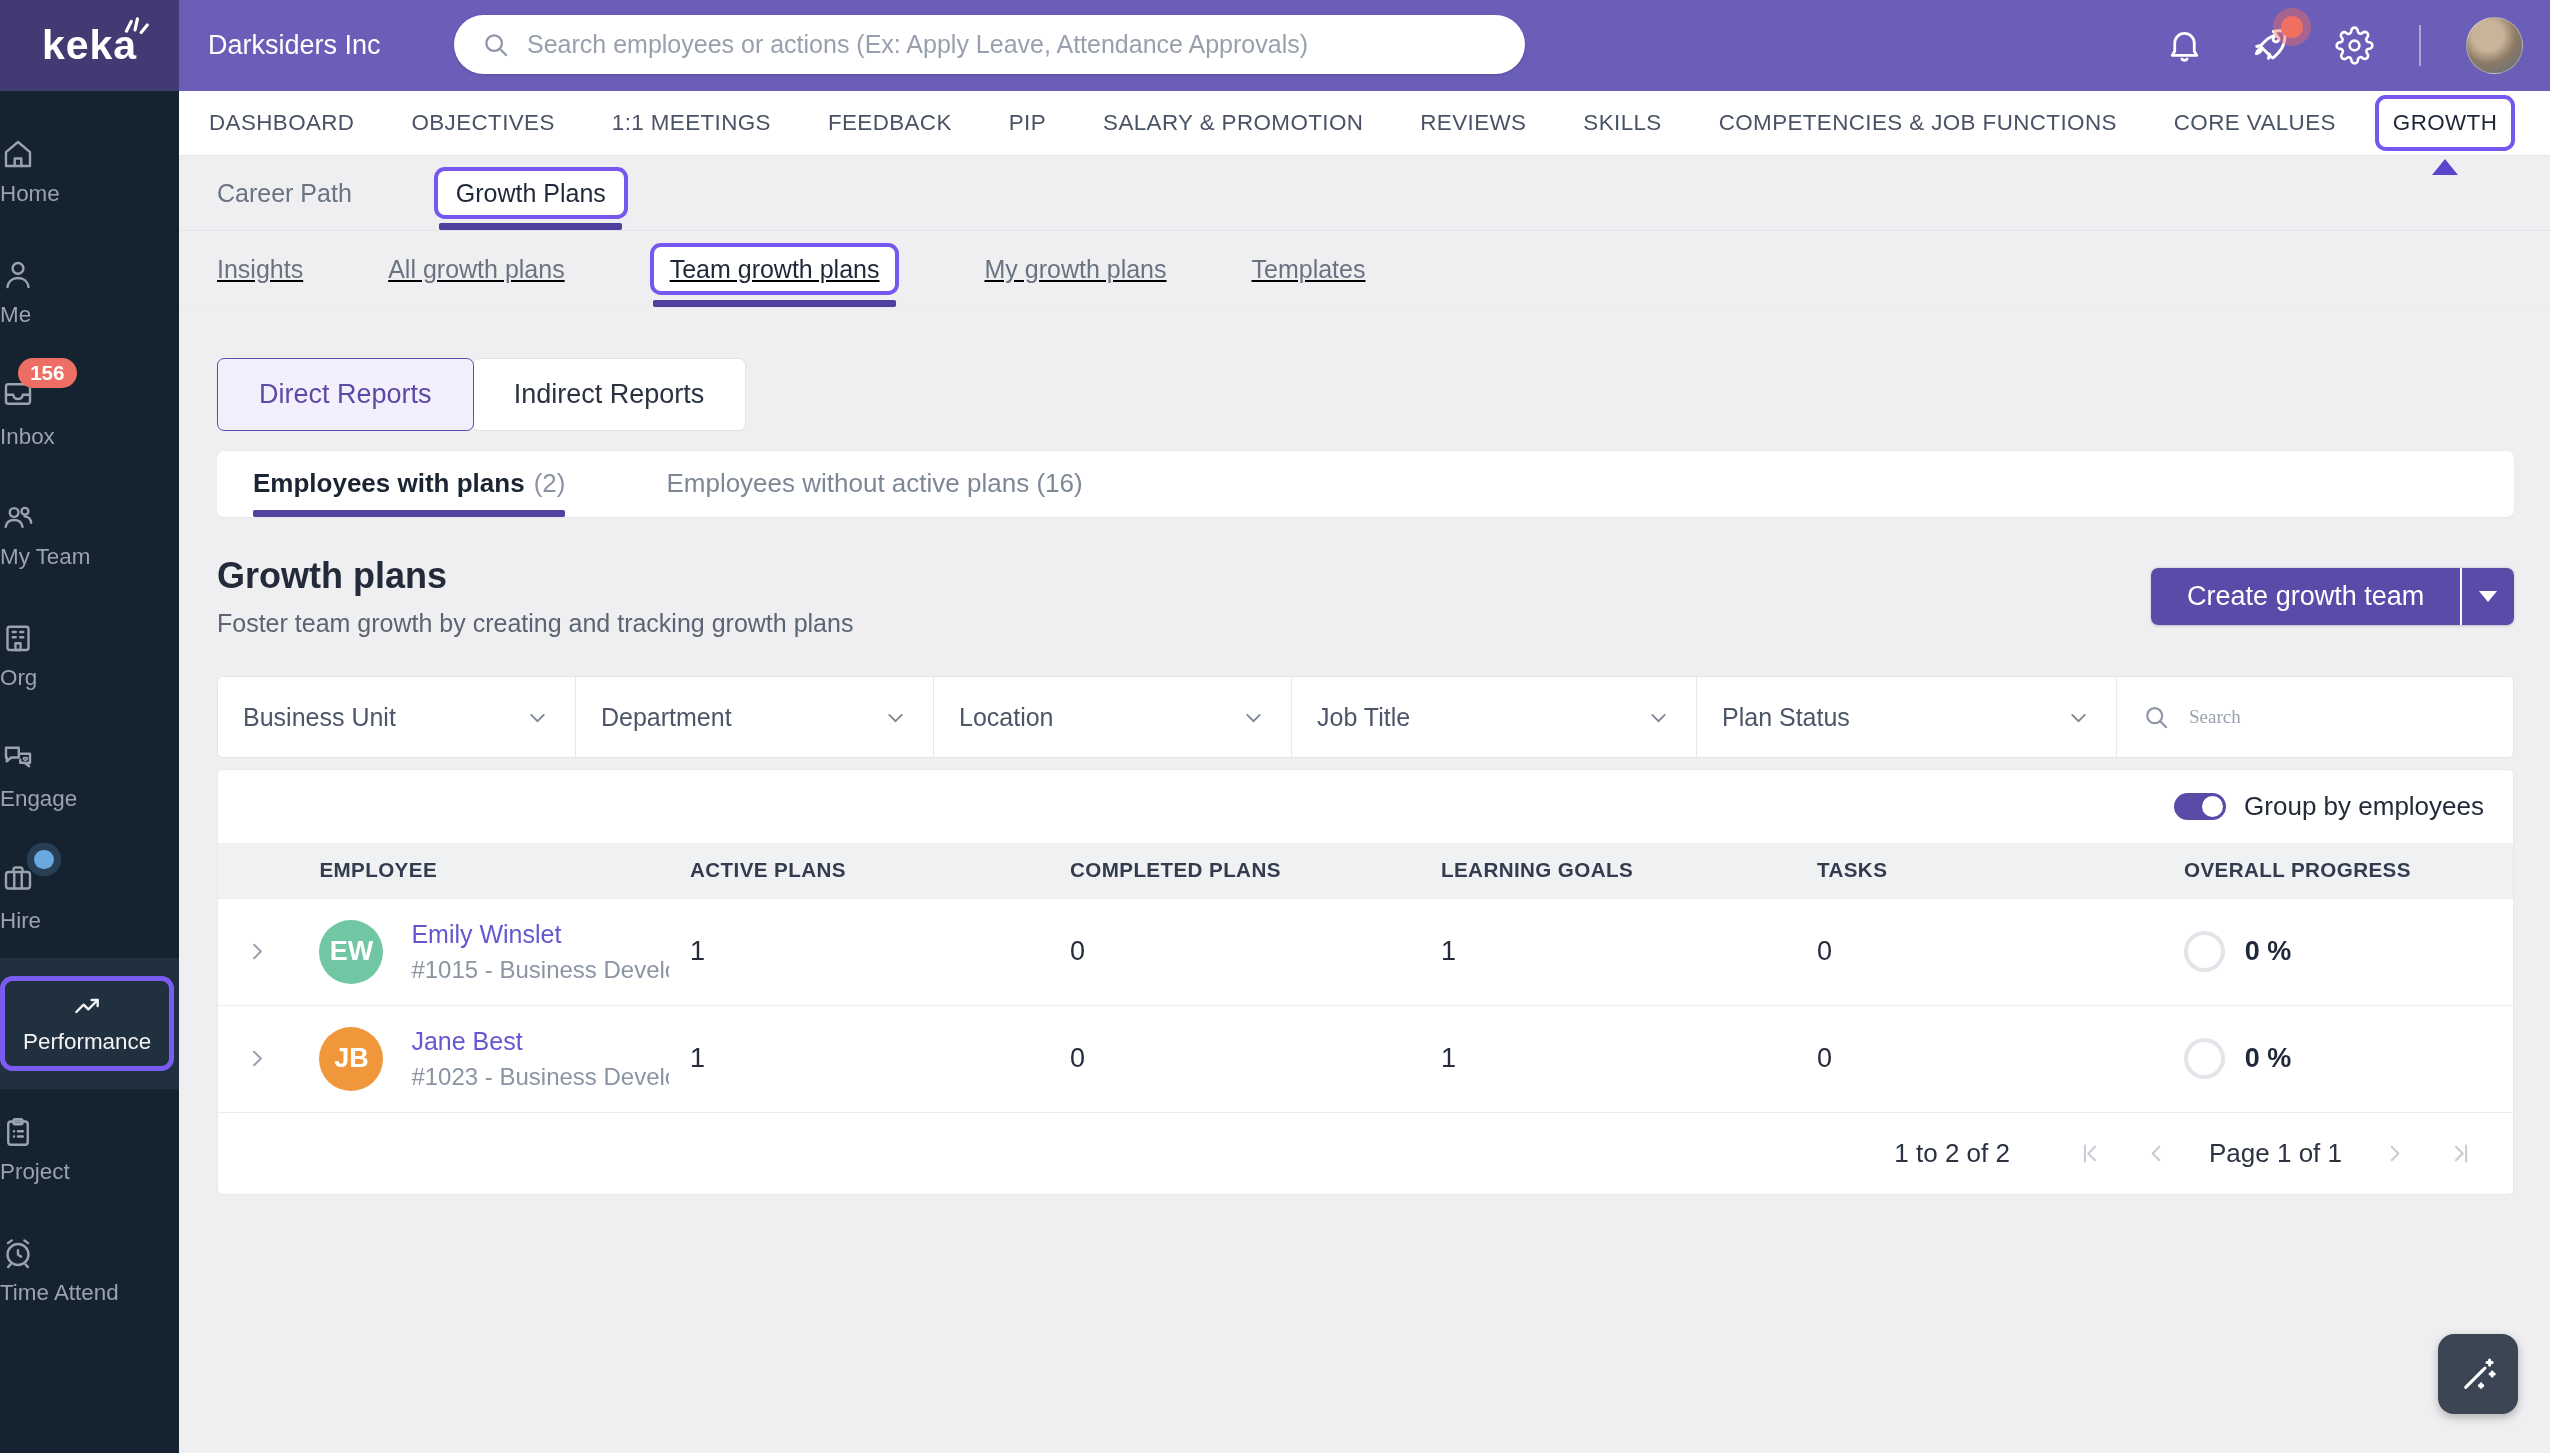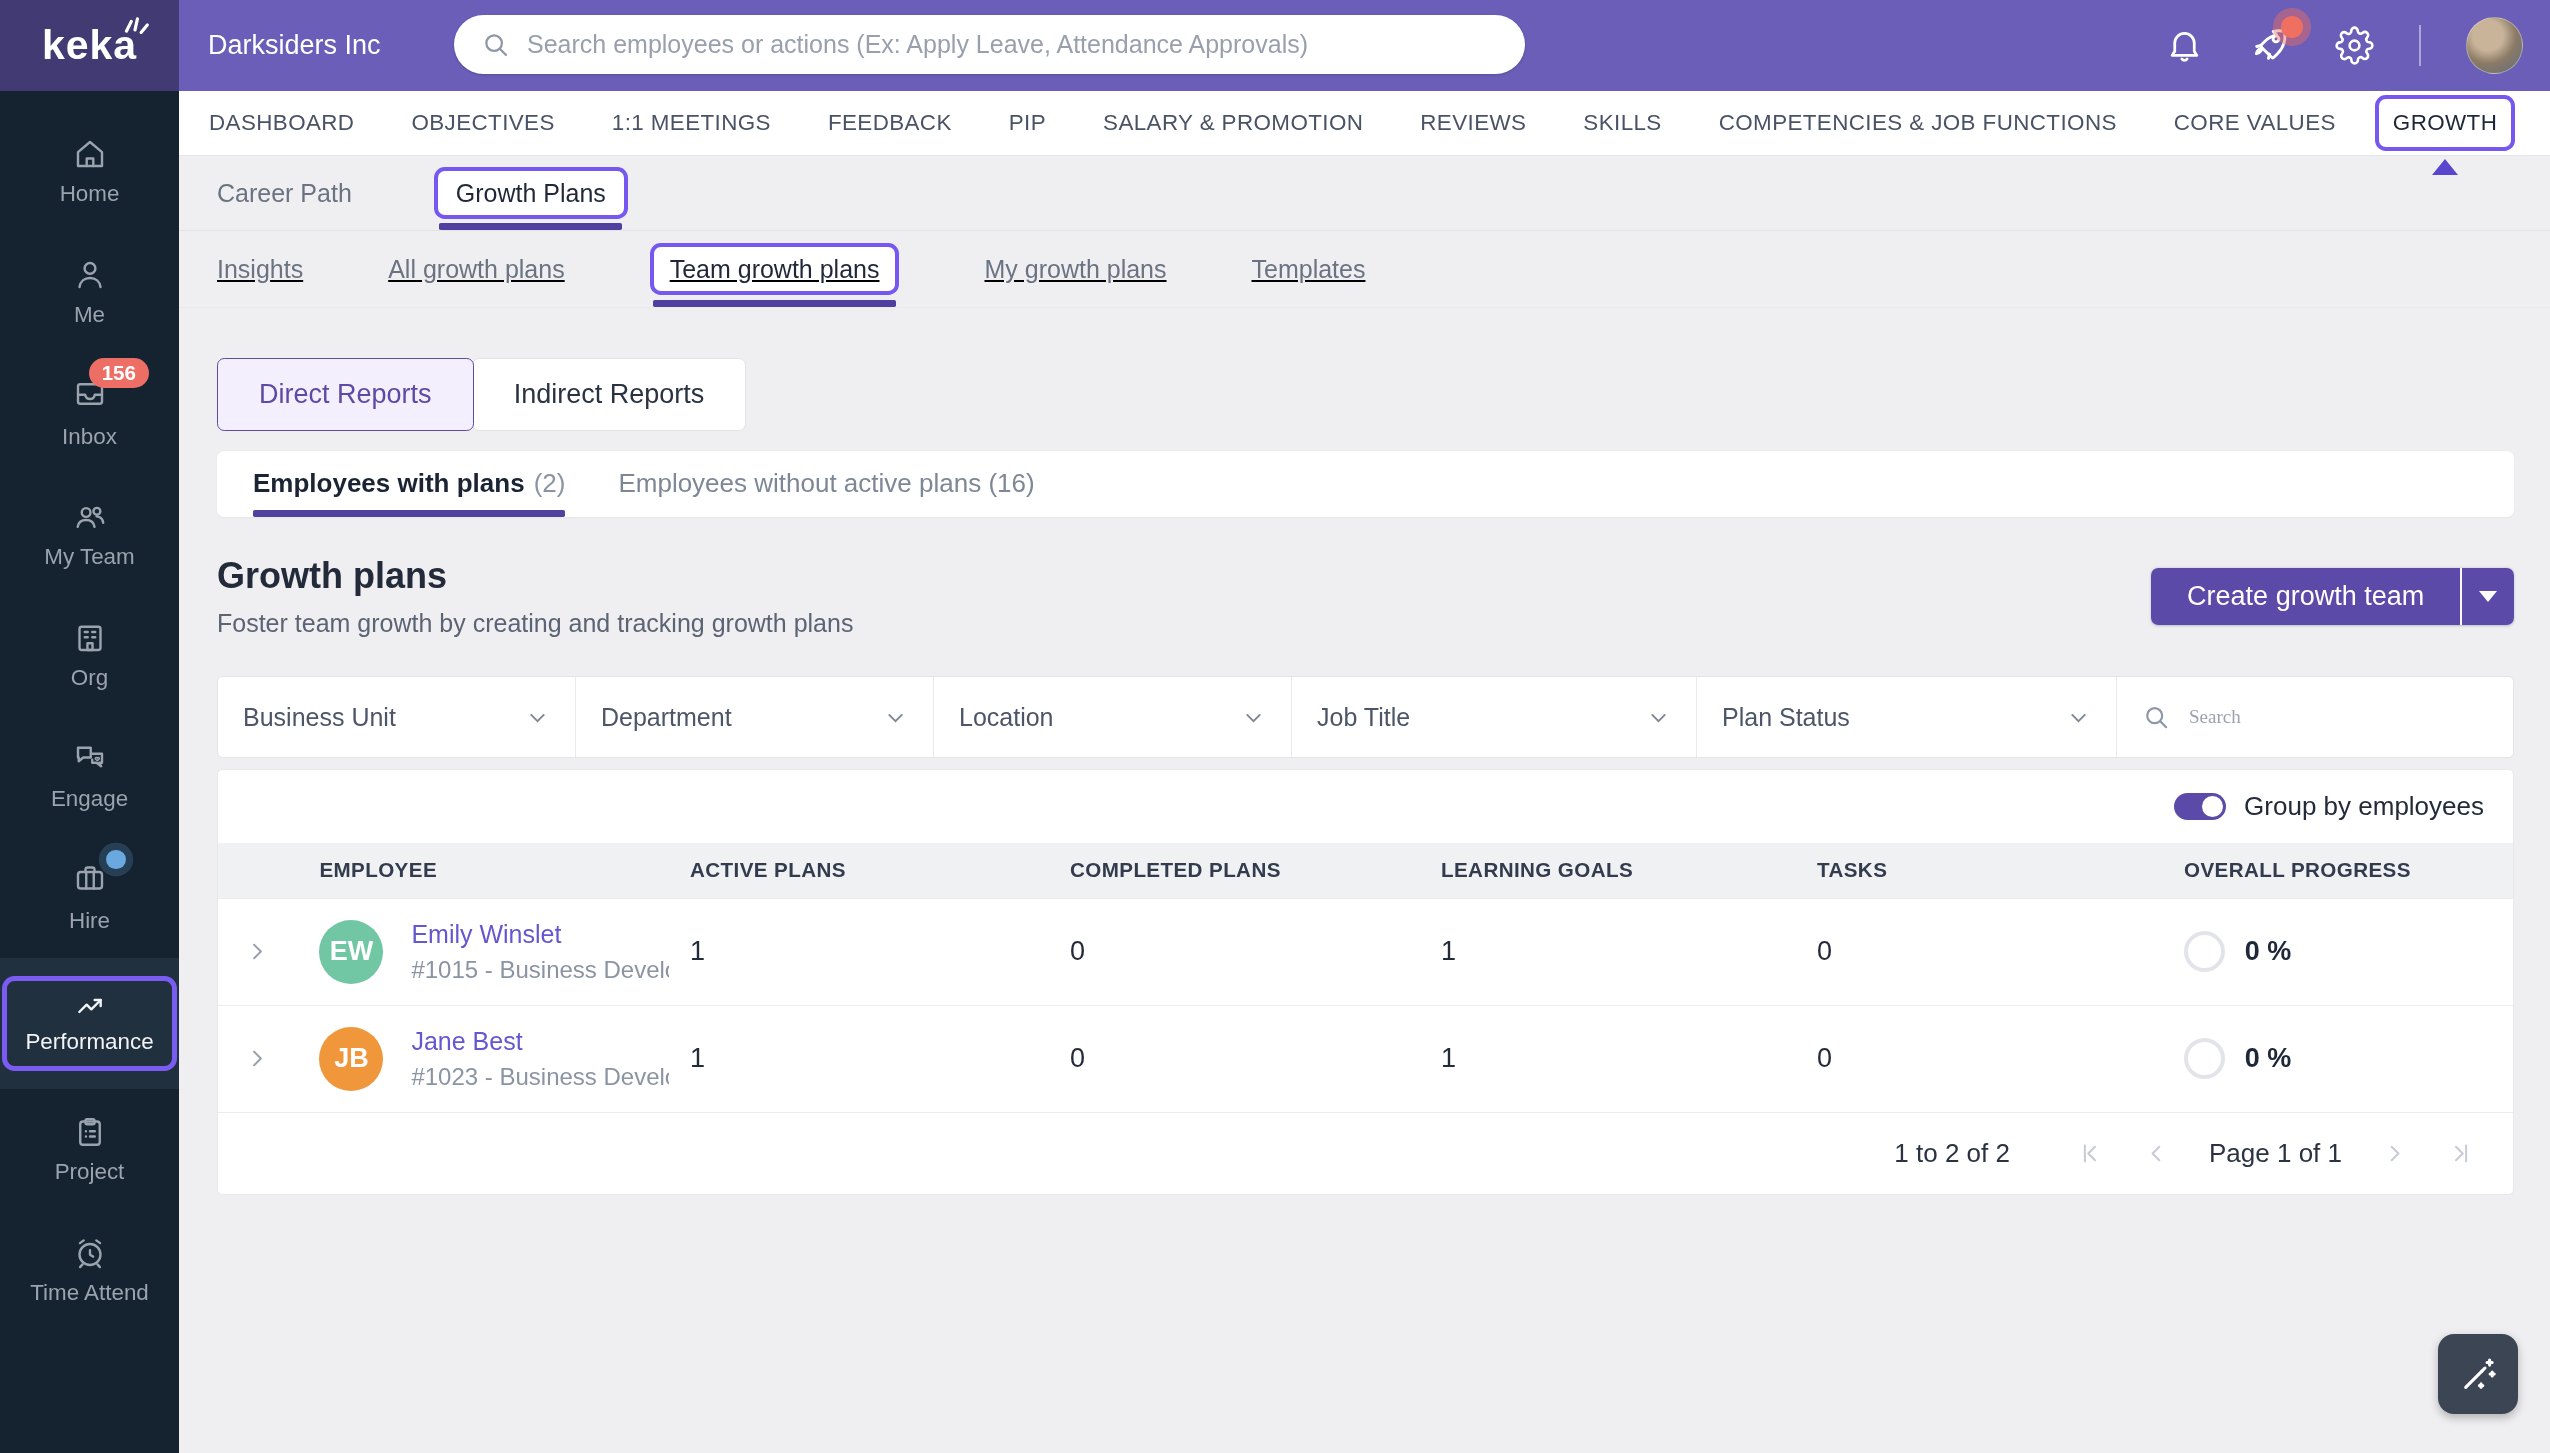--- a/index.html
+++ b/index.html
@@ -6,21 +6,21 @@
   html,body { width:2550px; height:1453px; overflow:hidden; }
   body { font-family:"Liberation Sans", sans-serif; background:#efeff1; position:relative; }
   .root { position:absolute; inset:0; width:2550px; height:1453px; }
 
   
   .sidebar { position:absolute; left:0; top:0; width:179px; height:1453px; background:#15222f; z-index:30; }
   .logo-block { width:179px; height:91px; background:#423a72; display:flex; align-items:center; justify-content:center; position:relative; }
   .logo-text { color:#fff; font-size:41px; font-weight:800; letter-spacing:0.9px; }
   .logo-spark { position:absolute; top:14.3px; right:29px; }
   .side-items { display:flex; flex-direction:column; padding-top:19.7px; }
-  .side-item { height:121px; display:flex; flex-direction:column; align-items:center; justify-content:center; gap:9px; color:#9aa3ae; position:relative; cursor:pointer; }
+  .side-item { height:121px; display:flex; flex-direction:column; align-items:flex-start; justify-content:center; gap:9px; color:#9aa3ae; position:relative; cursor:pointer; }
   .side-item .lbl { font-size:22.4px; color:#9aa3ae; }
   .side-item svg { stroke:#9aa3ae; }
   .side-item.active { background:#20303f; height:131px; }
   .side-item.active .lbl { color:#f2f4f6; }
   .side-item.active svg { stroke:#f2f4f6; }
   .ann-side { border:5.4px solid #7a5cf2; border-radius:12.5px; padding:9px 18px 10.7px; display:flex; flex-direction:column; align-items:center; gap:7.2px; }
   .icon-wrap { position:relative; }
   .badge-count { position:absolute; top:-18px; right:-41px; background:#ed6e64; color:#fff; font-size:20.6px; font-weight:700; padding:2.7px 12.5px; border-radius:18px; }
   .hire-dot { position:absolute; top:-10.7px; right:-18px; width:19.7px; height:19.7px; border-radius:50%; background:#6aa8e0; box-shadow:0 0 0 7.2px rgba(106,168,224,0.22); }
 
@@ -56,21 +56,21 @@
   .tab2 { font-size:25px; color:#6a7382; cursor:pointer; height:100%; display:flex; align-items:center; position:relative; }
   .tab2.active { color:#1f2838; }
   .tab2.active .ann { border:4.5px solid #7658f0; border-radius:10.7px; background:#fff; padding:7.2px 16px; }
   .tab2.active::after { content:''; position:absolute; bottom:0; left:3.6px; right:3.6px; height:7.2px; background:#4f3f9e; border-radius:1.8px; }
 
   .segment-row { margin:50px 0 0 38px; display:flex; }
   .seg-btn { height:73px; display:flex; align-items:center; padding:0 41px; font-size:27px; border-radius:7.2px; cursor:pointer; }
   .seg-btn.on { background:#f4effc; border:1.8px solid #5c4ba6; color:#5c4ba6; z-index:2; }
   .seg-btn.off { background:#fff; border:0.9px solid #e2e3e7; color:#2b3342; margin-left:-1.8px; }
 
-  .plan-tabs { margin:19.7px 36px 0 38px; height:66px; background:#fff; border-radius:7.2px; display:flex; align-items:center; gap:53px; padding-left:36px; box-shadow:0 0.9px 1.8px rgba(20,30,50,0.04); }
+  .plan-tabs { margin:19.7px 36px 0 38px; height:66px; background:#fff; border-radius:7.2px; display:flex; align-items:center; gap:101px; padding-left:36px; box-shadow:0 0.9px 1.8px rgba(20,30,50,0.04); }
   .plan-tab { height:100%; display:flex; align-items:center; position:relative; cursor:pointer; font-size:26px; color:#7d8795; gap:9px; }
   .plan-tab.active { color:#1b2433; font-weight:600; }
   .plan-tab.active .cnt { color:#8b94a3; font-weight:400; }
   .plan-tab.active::after { content:''; position:absolute; bottom:0; left:0; right:0; height:6.3px; background:#52429f; border-radius:1.8px; }
 
   .title-row { margin:38px 36px 0 38px; display:flex; justify-content:space-between; align-items:center; }
   .page-title { font-size:36px; font-weight:600; color:#232b3a; }
   .page-sub { font-size:25px; color:#5b6474; margin-top:12.5px; }
   .create-btn { display:flex; height:57px; border-radius:7.2px; overflow:hidden; cursor:pointer; box-shadow:0 0.9px 2.7px rgba(40,30,90,0.25); }
   .create-main { background:#5b4aa8; color:#fff; font-size:27px; display:flex; align-items:center; padding:0 36px; }

